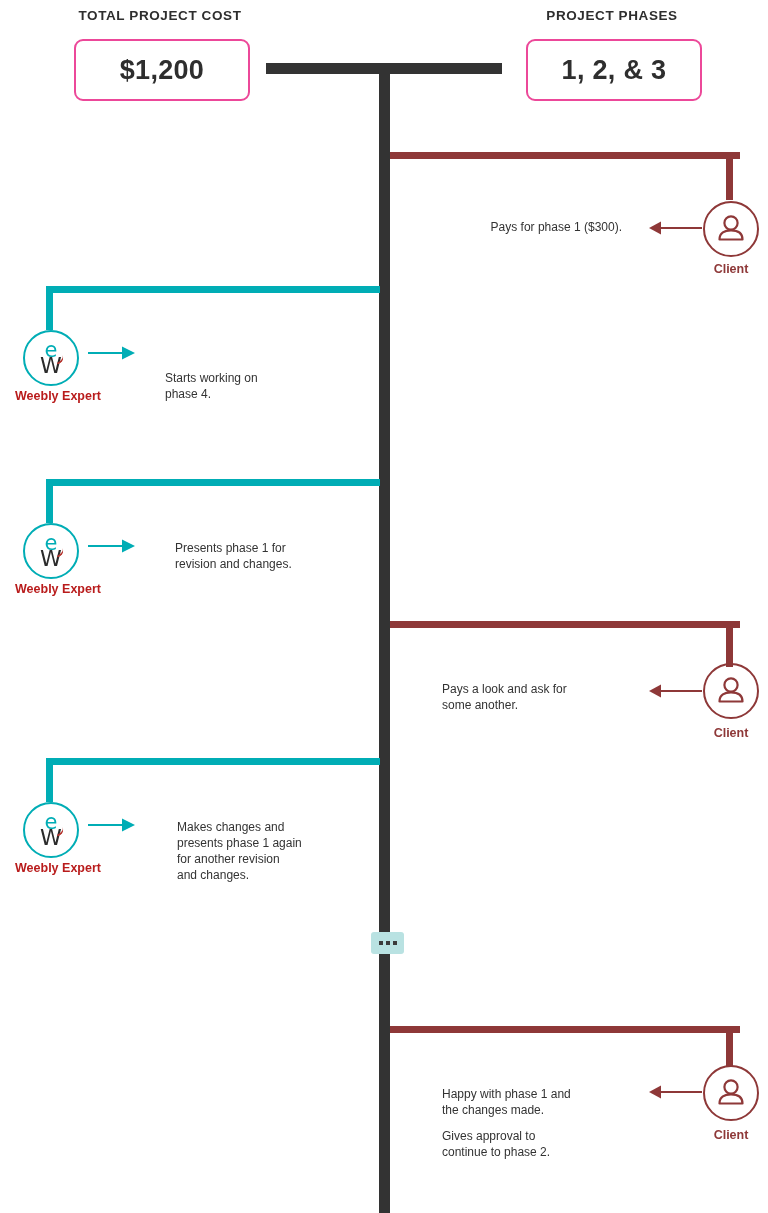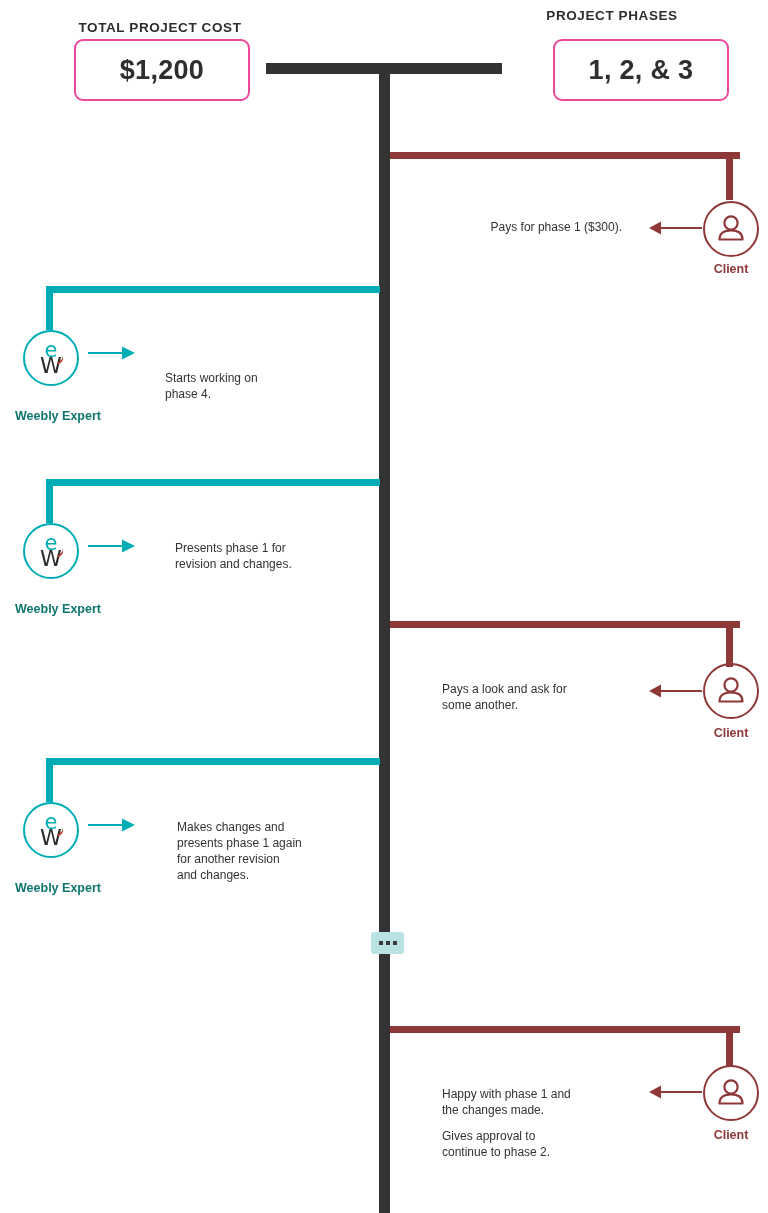--- a/index.html
+++ b/index.html
@@ -69,21 +69,21 @@
   .actor.expert { border: 2px solid #00adb5; }
   .actor.client { border: 2px solid #8e3838; }
 
   .actor-label {
     position: absolute;
     font-size: 12.5px;
     font-weight: bold;
     white-space: nowrap;
     text-align: center;
   }
-  .actor-label.teal   { color: #0f766e; margin-top: 20px; }
+  .actor-label.teal   { color: #b91c1c; }
   .actor-label.maroon { color: #8e3838; }
 
   
   .ew {
     position: absolute;
     left: 0; top: 0; right: 0; bottom: 0;
     display: flex;
     flex-direction: column;
     align-items: center;
     justify-content: center;
@@ -139,29 +139,29 @@
     background: #3b3b3b;
   }
 
   svg { display: block; overflow: visible; }
 </style>
 </head>
 <body>
 
 <div id="stage">
 
-  <div class="hdr-label" style="left:70px; top:8px; width:180px;margin-top:12px;">TOTAL PROJECT COST</div>
+  <div class="hdr-label" style="left:70px; top:8px; width:180px;">TOTAL PROJECT COST</div>
 
   <div class="hdr-box" style="left:74px; top:39px; width:172px; height:58px;">
     <span>$1,200</span>
   </div>
 
   <div class="hdr-label" style="left:522px; top:8px; width:180px;">PROJECT PHASES</div>
 
-  <div class="hdr-box" style="left:526px; top:39px; width:172px; height:58px;margin-left:27px;">
+  <div class="hdr-box" style="left:526px; top:39px; width:172px; height:58px;">
     <span>1, 2, &amp; 3</span>
   </div>
 
   <div class="spine" style="left:266px; top:63px; width:236px; height:11px;"></div>
 
   <div class="spine" style="left:379px; top:63px; width:11px; height:1150px;"></div>
 
   <div class="bar maroon" style="left:390px; top:152px; width:350px; height:7px;"></div>
   <div class="bar maroon" style="left:726px; top:152px; width:7px; height:48px;"></div>
 

